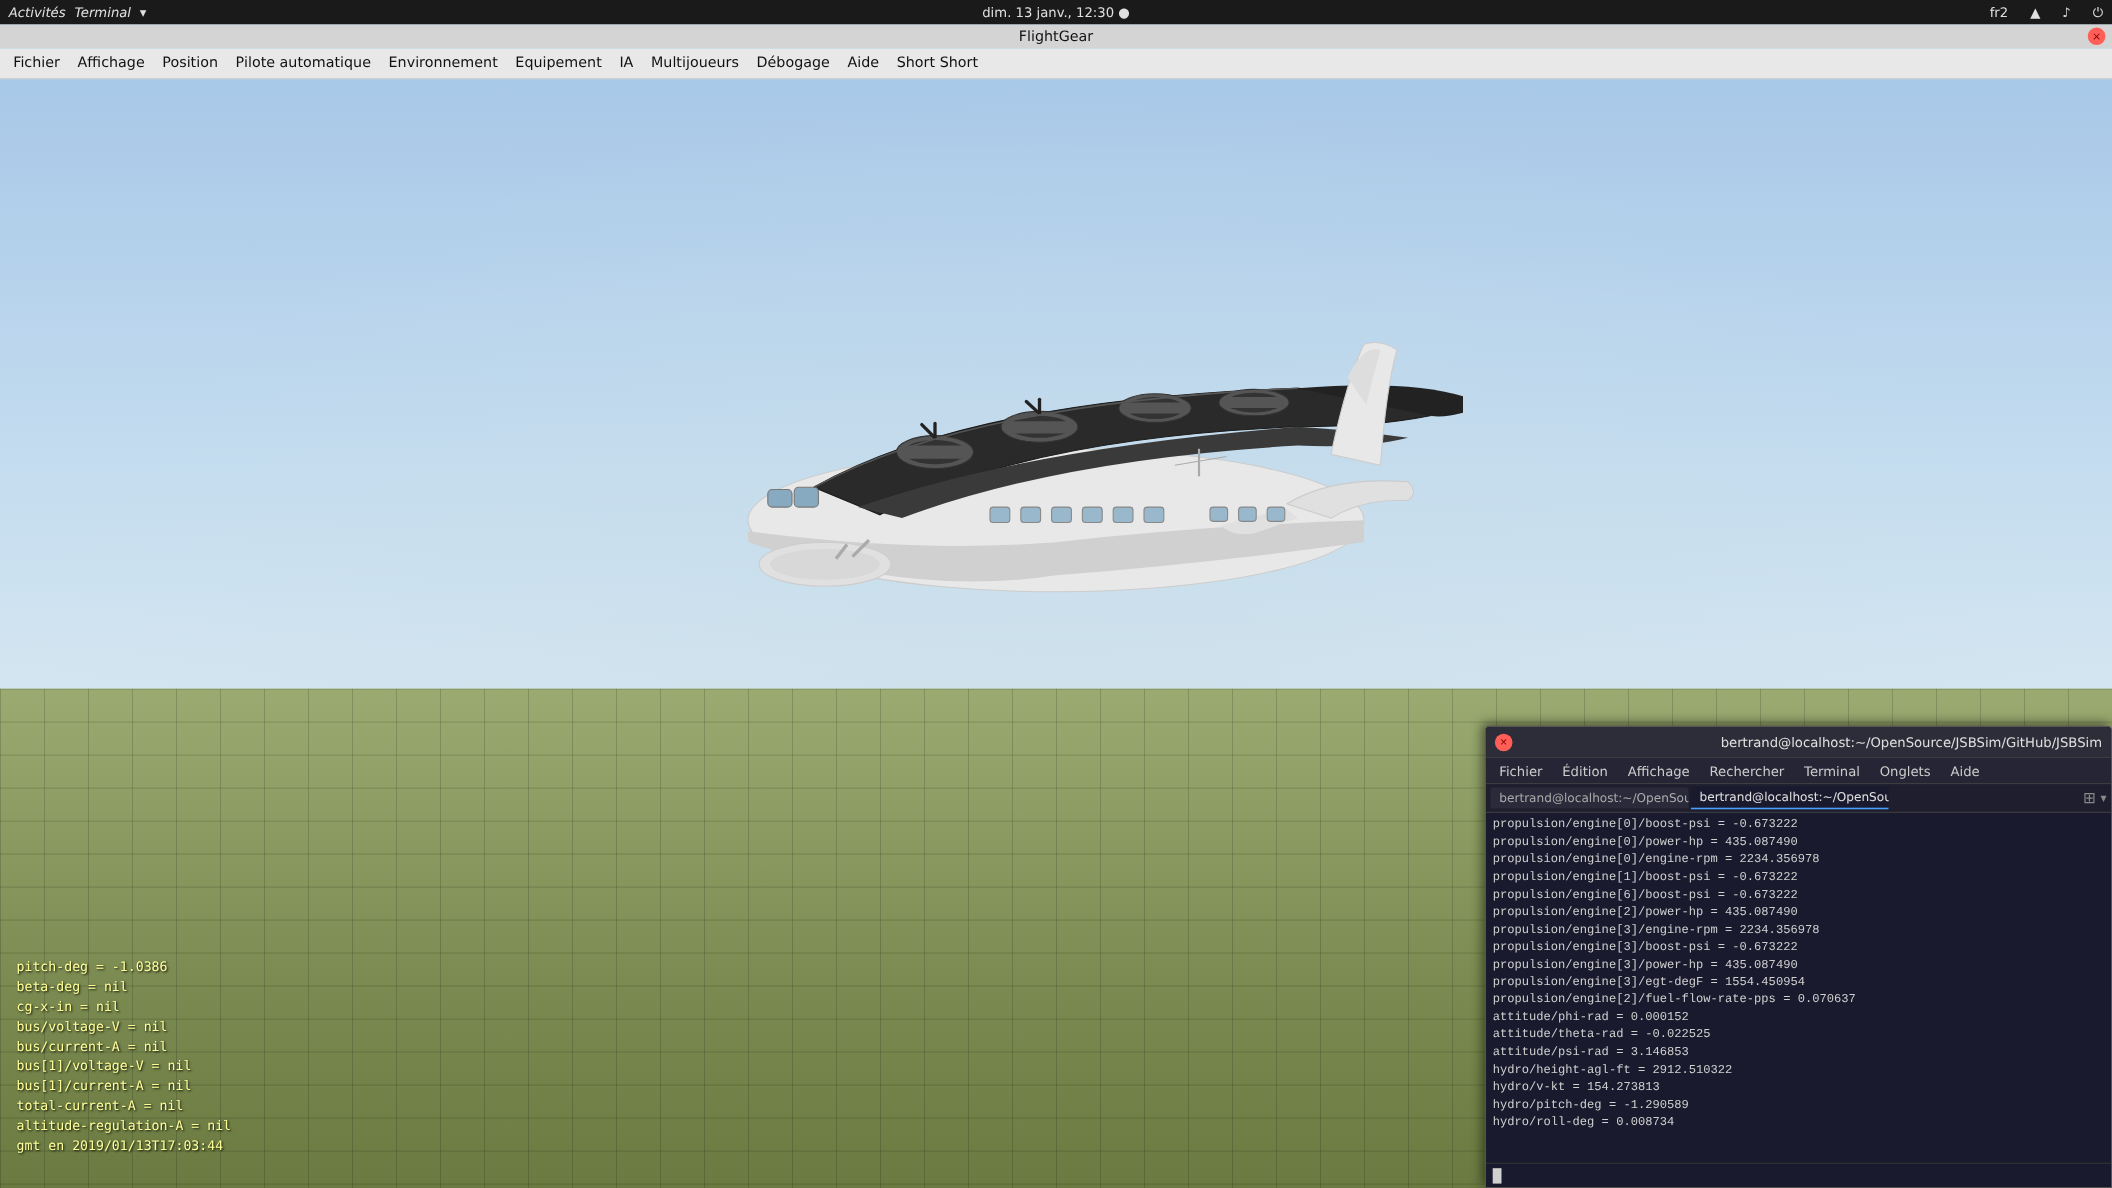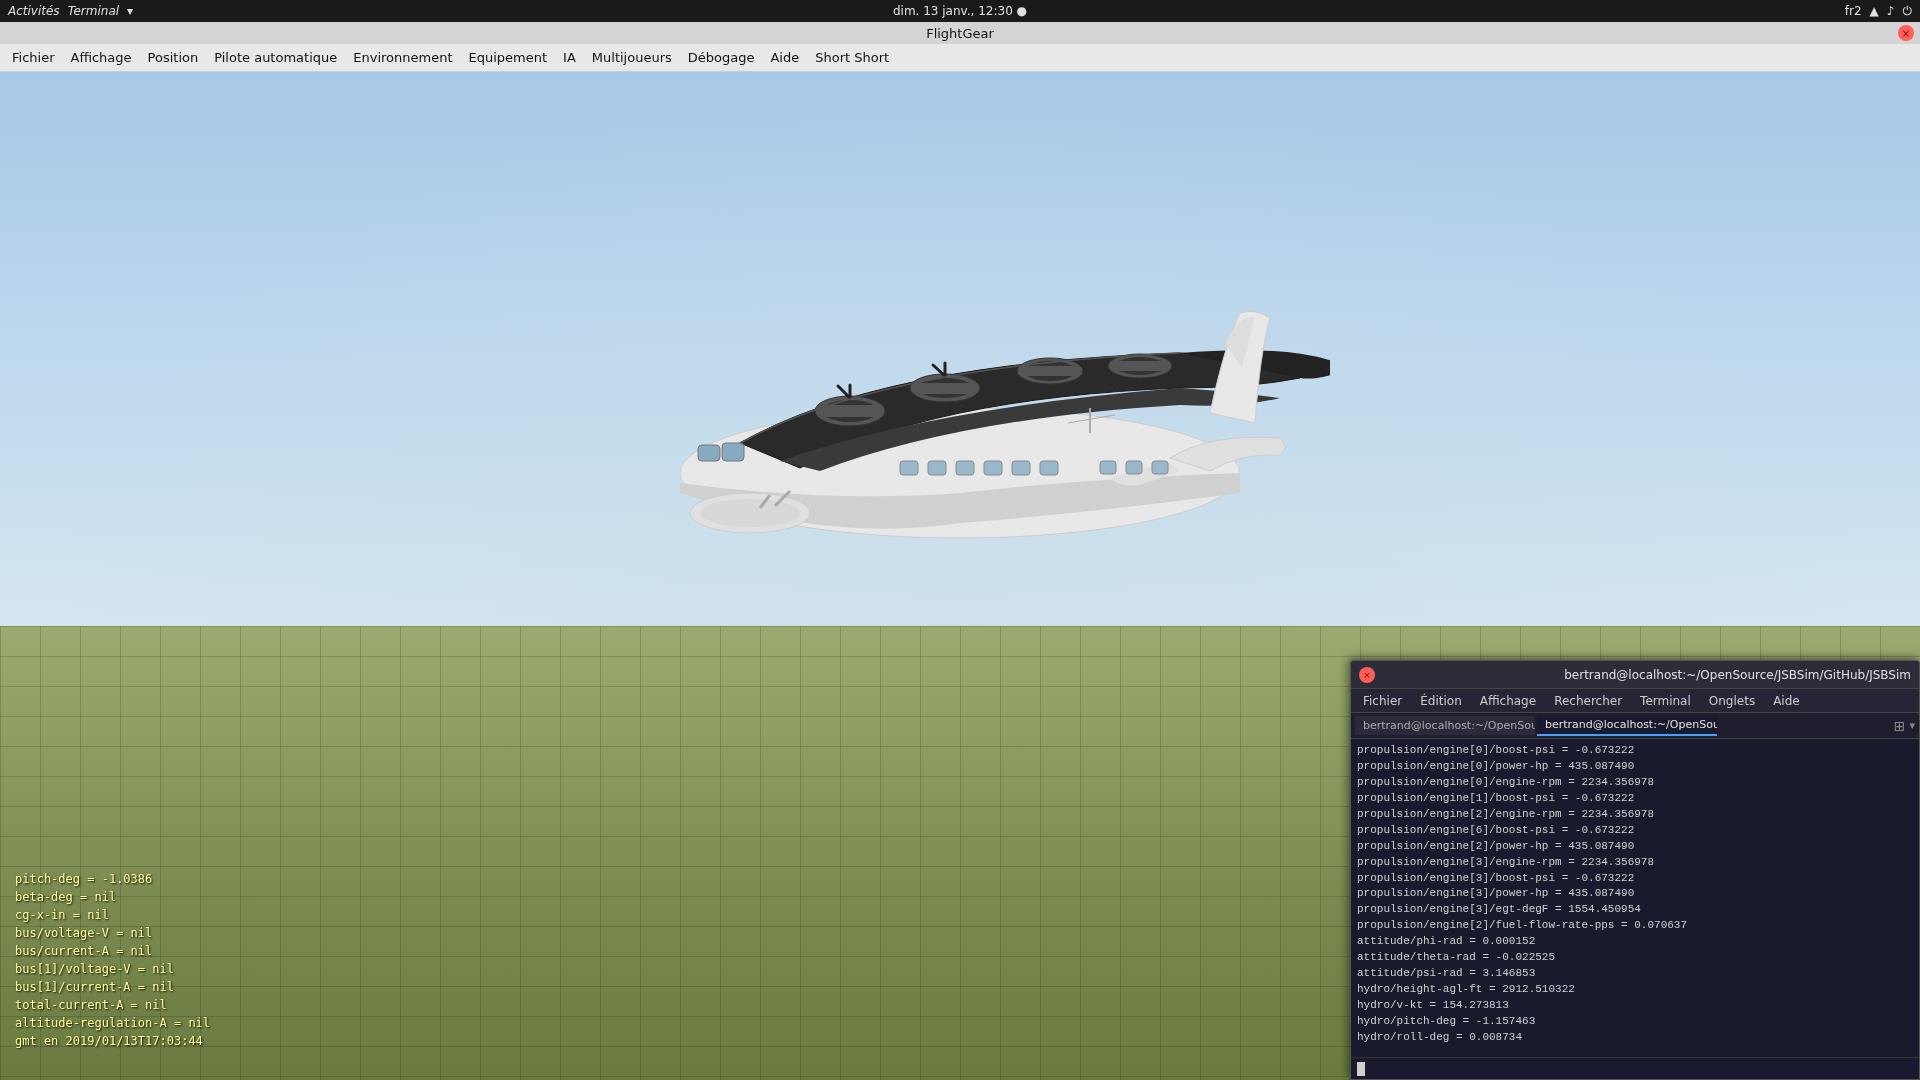--- a/index.html
+++ b/index.html
@@ -20,21 +20,21 @@
       align-items: center;
       justify-content: space-between;
       padding: 0 8px;
       color: #e0e0e0;
       font-size: 12px;
       z-index: 100;
       position: relative;
     }
     #system-bar .left { display: flex; align-items: center; gap: 8px; font-style: italic; }
     #system-bar .center { position: absolute; left: 50%; transform: translateX(-50%); display: flex; align-items: center; gap: 6px; }
-    #system-bar .right { display: flex; align-items: center; gap: 8px; margin-left: auto; }
+    #system-bar .right { display: flex; align-items: center; gap: 20px; margin-left: auto; }
 
     
     #flightgear-window {
       width: 100%;
       height: calc(1080px - 22px);
       position: relative;
       background: #87CEEB;
     }
 
     
@@ -439,34 +439,33 @@
         <span style="color:#888;font-size:14px;">⊞</span>
         <span style="color:#888;font-size:11px;">▾</span>
       </div>
     </div>
 
     <div id="terminal-content">
       <div class="line">propulsion/engine[0]/boost-psi = -0.673222</div>
       <div class="line">propulsion/engine[0]/power-hp = 435.087490</div>
       <div class="line">propulsion/engine[0]/engine-rpm = 2234.356978</div>
       <div class="line">propulsion/engine[1]/boost-psi = -0.673222</div>
-      <div class="line">propulsion/engine[2]/engine-rpm = 2234.356978</div>
       <div class="line">propulsion/engine[6]/boost-psi = -0.673222</div>
       <div class="line">propulsion/engine[2]/power-hp = 435.087490</div>
       <div class="line">propulsion/engine[3]/engine-rpm = 2234.356978</div>
       <div class="line">propulsion/engine[3]/boost-psi = -0.673222</div>
       <div class="line">propulsion/engine[3]/power-hp = 435.087490</div>
       <div class="line">propulsion/engine[3]/egt-degF = 1554.450954</div>
       <div class="line">propulsion/engine[2]/fuel-flow-rate-pps = 0.070637</div>
       <div class="line">attitude/phi-rad = 0.000152</div>
       <div class="line">attitude/theta-rad = -0.022525</div>
       <div class="line">attitude/psi-rad = 3.146853</div>
       <div class="line">hydro/height-agl-ft = 2912.510322</div>
       <div class="line">hydro/v-kt = 154.273813</div>
-      <div class="line">hydro/pitch-deg = -1.157463</div>
+      <div class="line">hydro/pitch-deg = -1.290589</div>
       <div class="line">hydro/roll-deg = 0.008734</div>
 
     </div>
 
     <div id="terminal-input-line">
       <span id="terminal-cursor"></span>
     </div>
   </div>
 
 </div>

